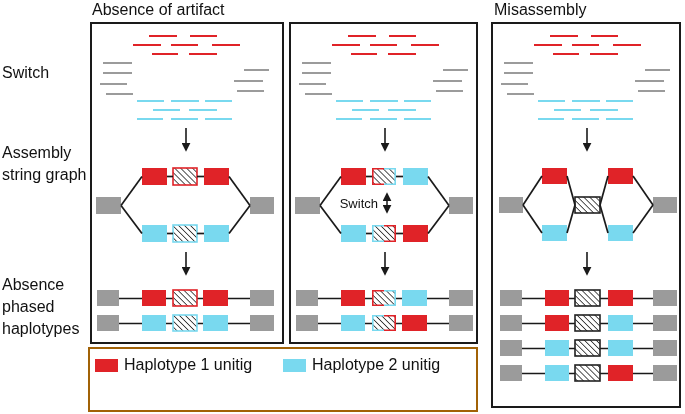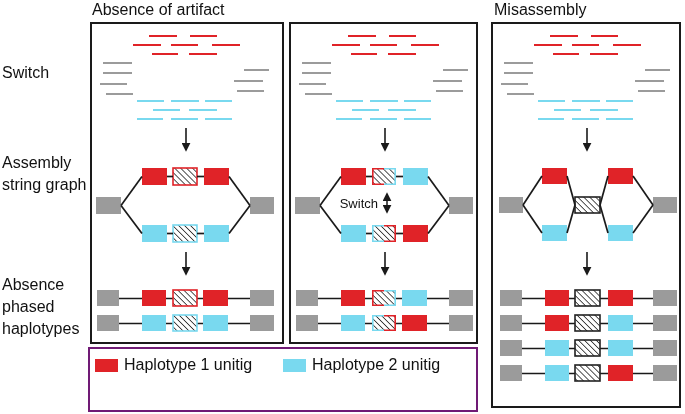--- a/index.html
+++ b/index.html
@@ -2,37 +2,37 @@
 <html><head>
 <meta charset="utf-8">
 <style>
   html,body{margin:0;padding:0;background:#fff;}
   .fig{position:relative;width:685px;height:414px;background:#ffffff;
        font-family:"Liberation Sans",sans-serif;overflow:hidden;padding-left:28px;}
   .fig svg{position:absolute;left:0;top:0;}
   .panel-title{position:absolute;top:1px;font-size:16px;color:#111;white-space:nowrap;}
   .rowlabel{position:absolute;left:2px;width:90px;font-size:16px;line-height:22px;color:#111;}
   .legend{position:absolute;left:88px;top:347px;width:386px;height:61px;
-          border:2px solid #701a75;background:#fff;}
+          border:2px solid #a16207;background:#fff;}
   .lg-item{position:absolute;display:flex;align-items:center;gap:6px;}
   .sw{width:23px;height:13px;display:inline-block;flex:none;}
   .sw-repeat{width:20px;height:12px;border:1.4px solid #222;
              background:repeating-linear-gradient(45deg,#222 0 1.2px,#fff 1.2px 4px);}
   .lg-label{font-size:16px;color:#111;white-space:nowrap;}
 </style>
 </head>
 <body>
 
 <div class="fig">
 
   <div class="panel-title" style="left:92px">Absence of artifact</div>
   <div class="panel-title" style="left:494px">Misassembly</div>
 
   <div class="rowlabel" style="top:62px">Switch</div>
-  <div class="rowlabel" style="top:152px">Assembly string graph</div>
+  <div class="rowlabel" style="top:142px">Assembly string graph</div>
   <div class="rowlabel" style="top:274px">Absence phased haplotypes</div>
 
   <svg id="figure-svg" width="685" height="414">
       <defs>
         <pattern id="hatch" patternUnits="userSpaceOnUse" width="4.2" height="4.2" patternTransform="rotate(-45)">
           <rect width="4.2" height="4.2" fill="#ffffff"></rect>
           <line x1="0" y1="0" x2="0" y2="4.2" stroke="#1a1a1a" stroke-width="1.5"></line>
         </pattern>
         <marker id="ah" viewBox="0 0 8 8" refX="6.5" refY="4" markerWidth="9" markerHeight="9" orient="auto-start-reverse" markerUnits="userSpaceOnUse">
           <path d="M0,0 L8,4 L0,8 Z" fill="#1a1a1a"></path>

